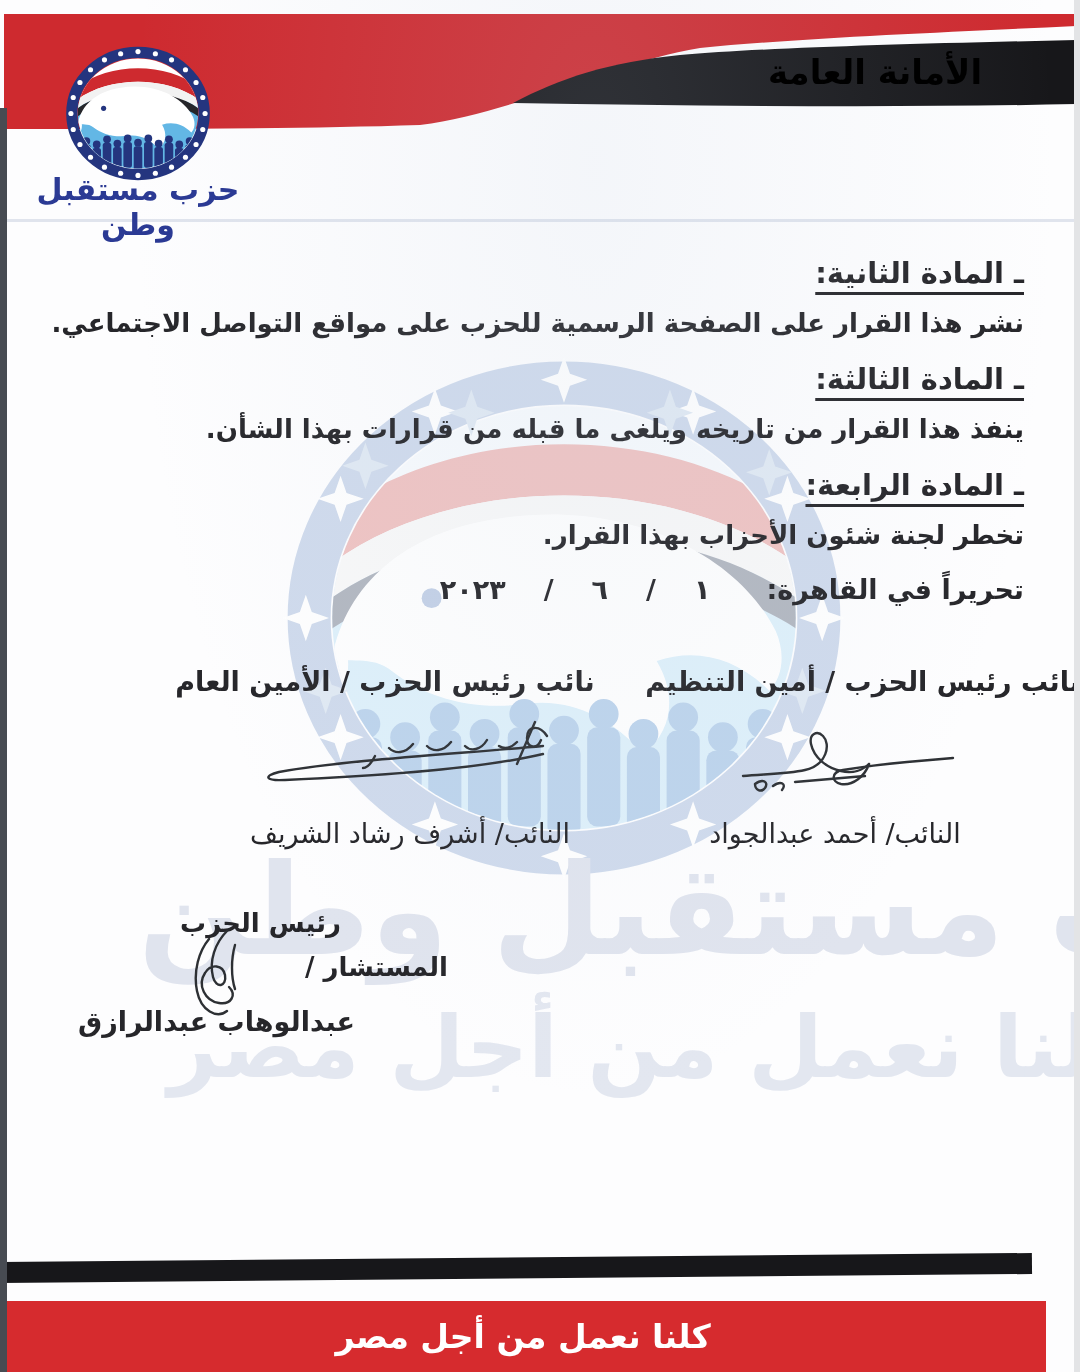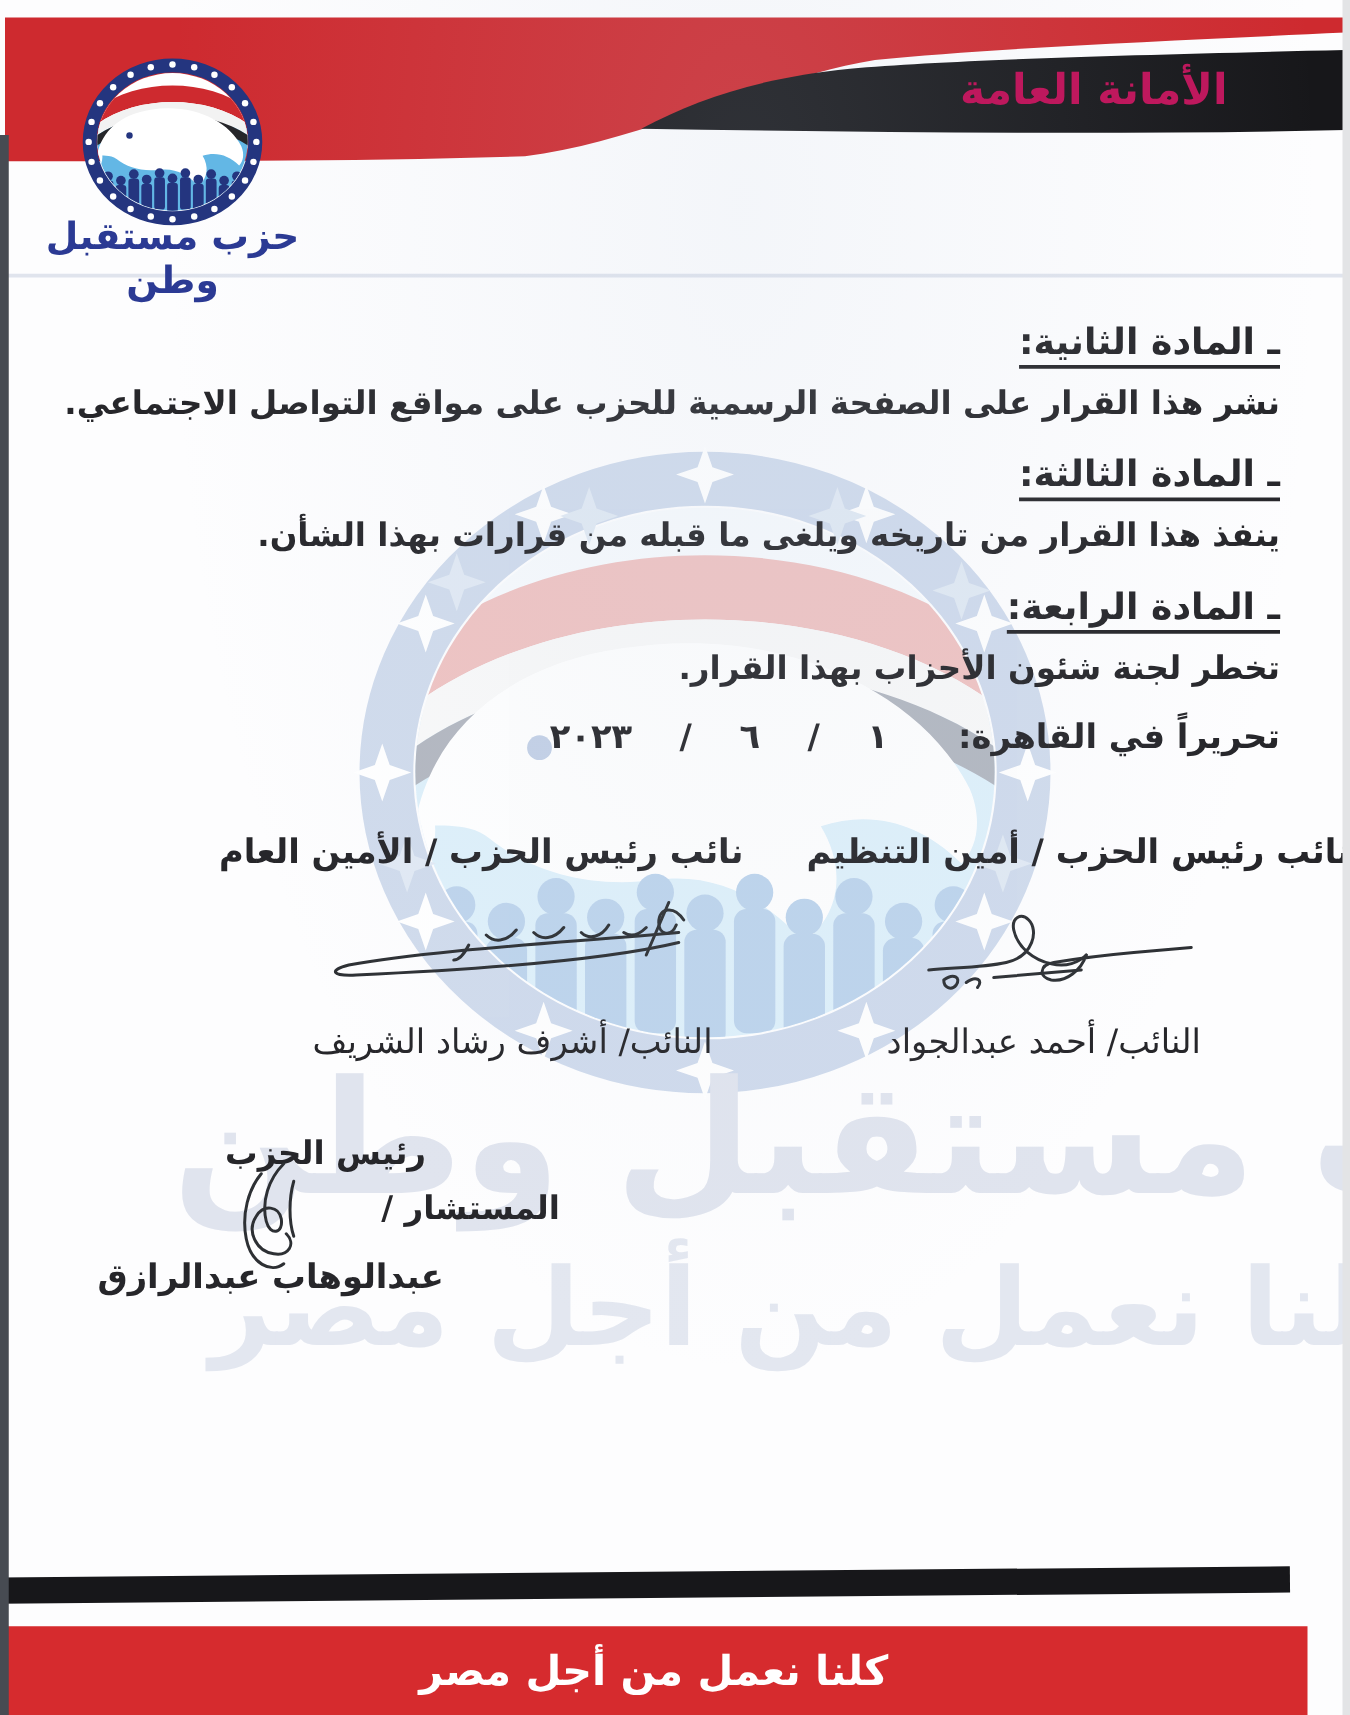--- a/index.html
+++ b/index.html
@@ -9,21 +9,21 @@
   }
   html,body{margin:0;padding:0;background:#eceef0;}
   .page{
     position:relative;width:1080px;height:1372px;background:#fdfdfe;
     overflow:hidden;font-family:"DejaVu Sans",sans-serif;color:var(--text_ink);
   }
   .abs{position:absolute;}
   
   .header-svg{left:0;top:0;width:1080px;height:240px;}
   .secretariat{
-    left:715px;top:52px;width:320px;text-align:center;color:#be185d;
+    left:715px;top:52px;width:320px;text-align:center;color:#000000;
     font-size:34px;font-weight:bold;direction:rtl;z-index:4;
   }
   .logo-svg{left:52px;top:36px;width:172px;height:155px;z-index:4;}
   .logo-caption{
     left:10px;top:172px;width:256px;text-align:center;direction:rtl;
     font-size:30px;font-weight:bold;color:#2b3a94;z-index:4;letter-spacing:1px;
   }
   .edge-line{left:0;top:219px;width:1080px;height:3px;background:#e0e4ed;z-index:1;}
   
   .wm-svg{left:233px;top:320px;width:662px;height:596px;z-index:0;}

